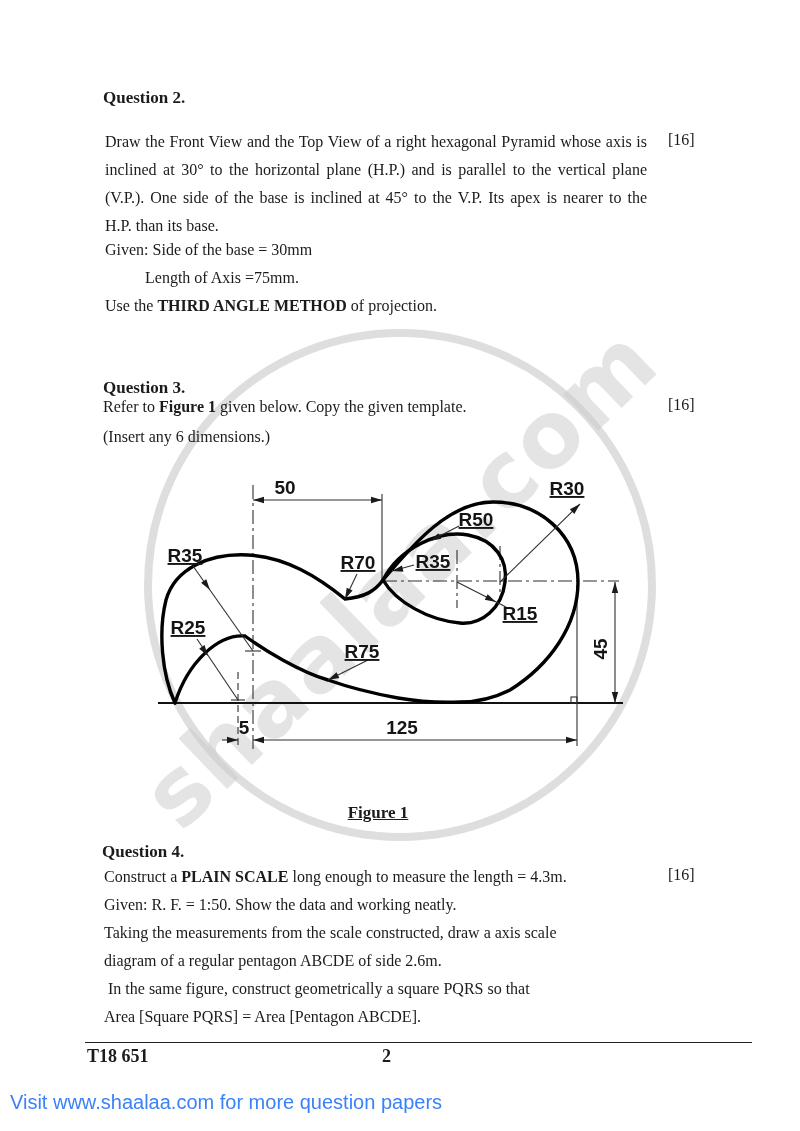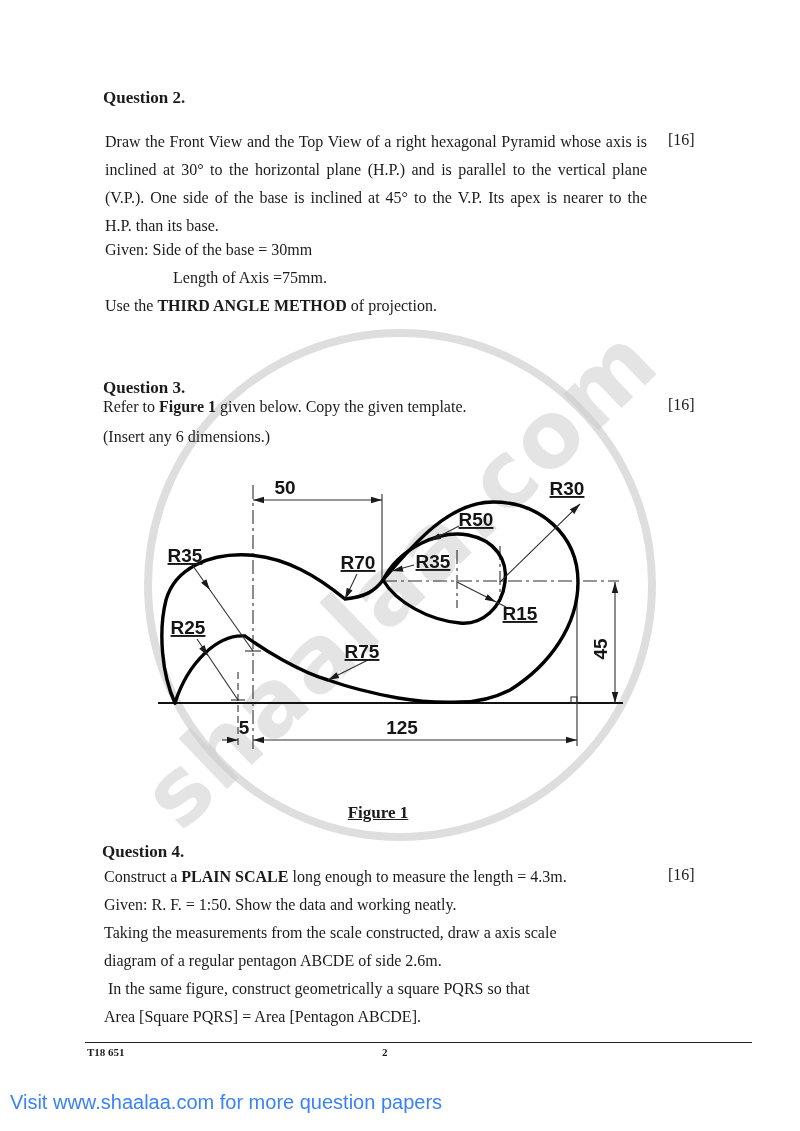--- a/index.html
+++ b/index.html
@@ -35,21 +35,21 @@
   .dline   { fill:none; stroke:#2f2f2f; stroke-width:1.1; stroke-dasharray:7 4; }
   .arrow   { fill:#1a1a1a; stroke:none; }
   .figlabel {
     font-family:"Liberation Sans", sans-serif; font-weight:bold;
     font-size:19px; fill:#151515;
   }
   .rlabel { text-decoration:underline; }
   
   .footer-rule { position:absolute; left:85px; top:1042px; width:667px; height:0;
                  border-top:1.6px solid #222; z-index:2; }
-  .footer-txt { font-weight:bold; font-size:11px; }
+  .footer-txt { font-weight:bold; font-size:18px; }
   .site-caption {
     position:absolute; left:10px; top:1091px; z-index:2;
     font-family:"Liberation Sans", sans-serif; font-size:20px; color:#3b82f6;
   }
 </style>
 </head>
 <body>
 
 <div id="page">
 
@@ -60,21 +60,21 @@
 
   <div class="abs qhead" style="left:103px; top:88px;text-align:right;">Question 2.</div>
   <div class="abs marks" style="left:668px; top:131px;">[16]</div>
   <div class="abs para" style="left:105px; top:128px;">
     <div class="jline">Draw the Front View and the Top View of a right hexagonal Pyramid whose axis is</div>
     <div class="jline">inclined at 30° to the horizontal plane (H.P.) and is parallel to the vertical plane</div>
     <div class="jline">(V.P.). One side of the base is inclined at 45° to the V.P.  Its apex is nearer to the</div>
     <div>H.P. than its base.</div>
   </div>
   <div class="abs body-line" style="left:105px; top:236px;">Given: Side of the base = 30mm</div>
-  <div class="abs body-line" style="left:145px; top:264px;margin-left:28px;">Length of Axis =75mm.</div>
+  <div class="abs body-line" style="left:145px; top:264px;">Length of Axis =75mm.</div>
   <div class="abs body-line" style="left:105px; top:292px;"><span>Use the </span><b>THIRD ANGLE METHOD</b><span> of projection.</span></div>
 
   <div class="abs qhead" style="left:103px; top:354px;margin-top:24px;">Question 3.</div>
   <div class="abs marks" style="left:668px; top:396px;">[16]</div>
   <div class="abs body-line" style="left:103px; top:393px;text-align:center;"><span>Refer to </span><b>Figure 1</b><span> given below. Copy the given template.</span></div>
   <div class="abs body-line" style="left:103px; top:423px;">(Insert any 6 dimensions.)</div>
 
   <svg class="figure-svg" width="600" height="370" viewBox="0 0 600 370">
 
     <line class="ground" x1="28" y1="253" x2="493" y2="253"></line>

